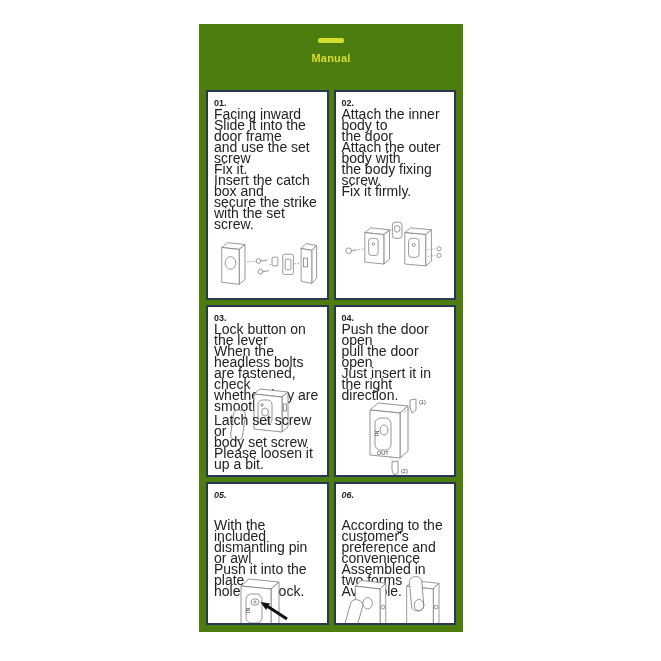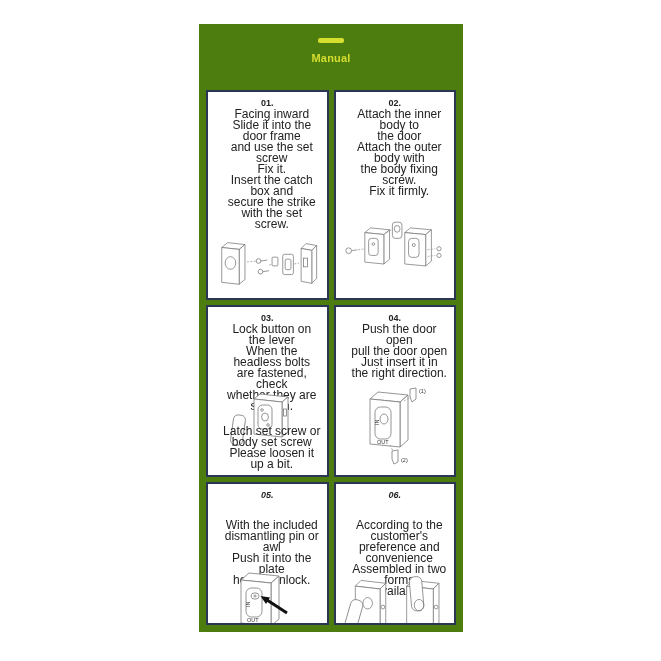--- a/index.html
+++ b/index.html
@@ -20,26 +20,26 @@
     color:#d6de2f; font-size:11px; font-weight:bold; text-align:center;
     letter-spacing:0.2px;
   }
   .grid {
     position:absolute; left:7px; right:7px; top:66px; bottom:7px;
     display:grid; grid-template-columns:1fr 1fr;
     grid-template-rows:210px 172px 1fr; gap:5px;
   }
   .cell {
     background:#ffffff; border:2px solid #2b3655; padding:4px 6px 5px 6px;
-    display:flex; flex-direction:column; overflow:hidden;text-align:center;
+    display:flex; flex-direction:column; overflow:hidden;
   }
   .num { font-size:9px; font-weight:bold; color:#222; margin:2px 0 1px 0; }
   .gapnum .num { margin-bottom:20px;font-style:italic; }
   .txt {
-    font-size:12px; line-height:11px; color:#222; white-space:pre-line;margin-left:9px;
+    font-size:14px; line-height:11px; color:#222; white-space:pre-line;
   }
   .note { margin-top:auto; }
   .art { flex:1 1 auto; display:flex; align-items:center; justify-content:center; min-height:0; }
   .art svg { display:block; }
   .lineart { stroke:#7a7a7a; stroke-width:0.8; fill:#ffffff; }
   .lineart-nf { stroke:#7a7a7a; stroke-width:0.8; fill:none; }
   .dashed { stroke:#8a8a8a; stroke-width:0.7; fill:none; stroke-dasharray:2 1.6; }
   .svglabel { font-family:"Liberation Sans", sans-serif; font-size:5.5px; fill:#333; stroke:none; }
   .arrowline { stroke:#111; stroke-width:3; fill:none; }
   .arrowhead { fill:#111; stroke:none; }

